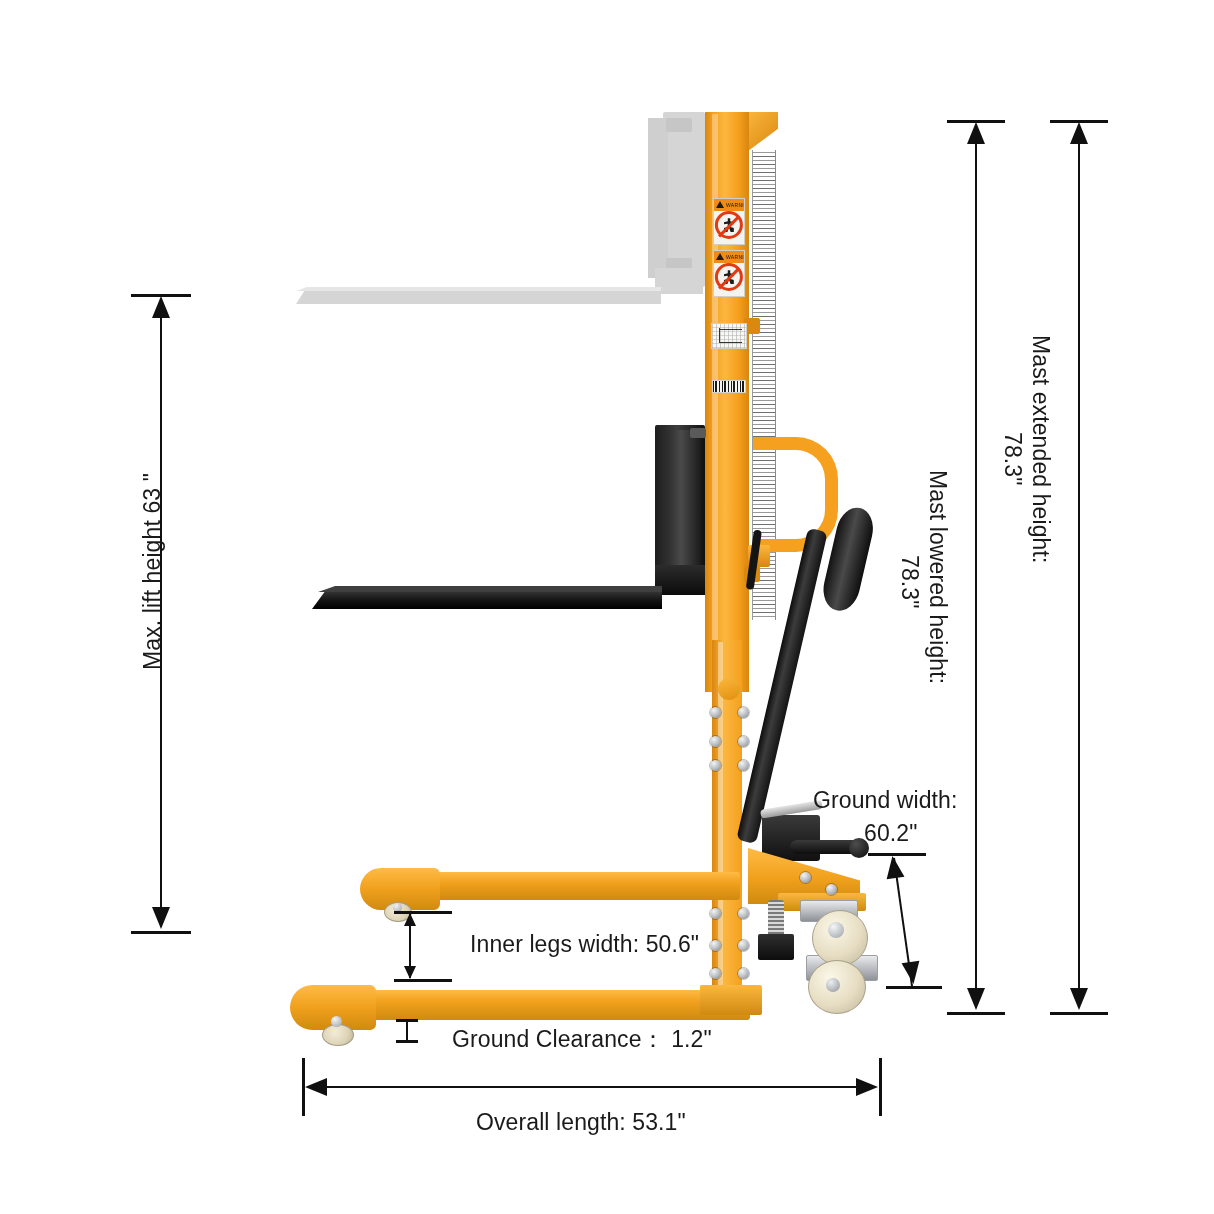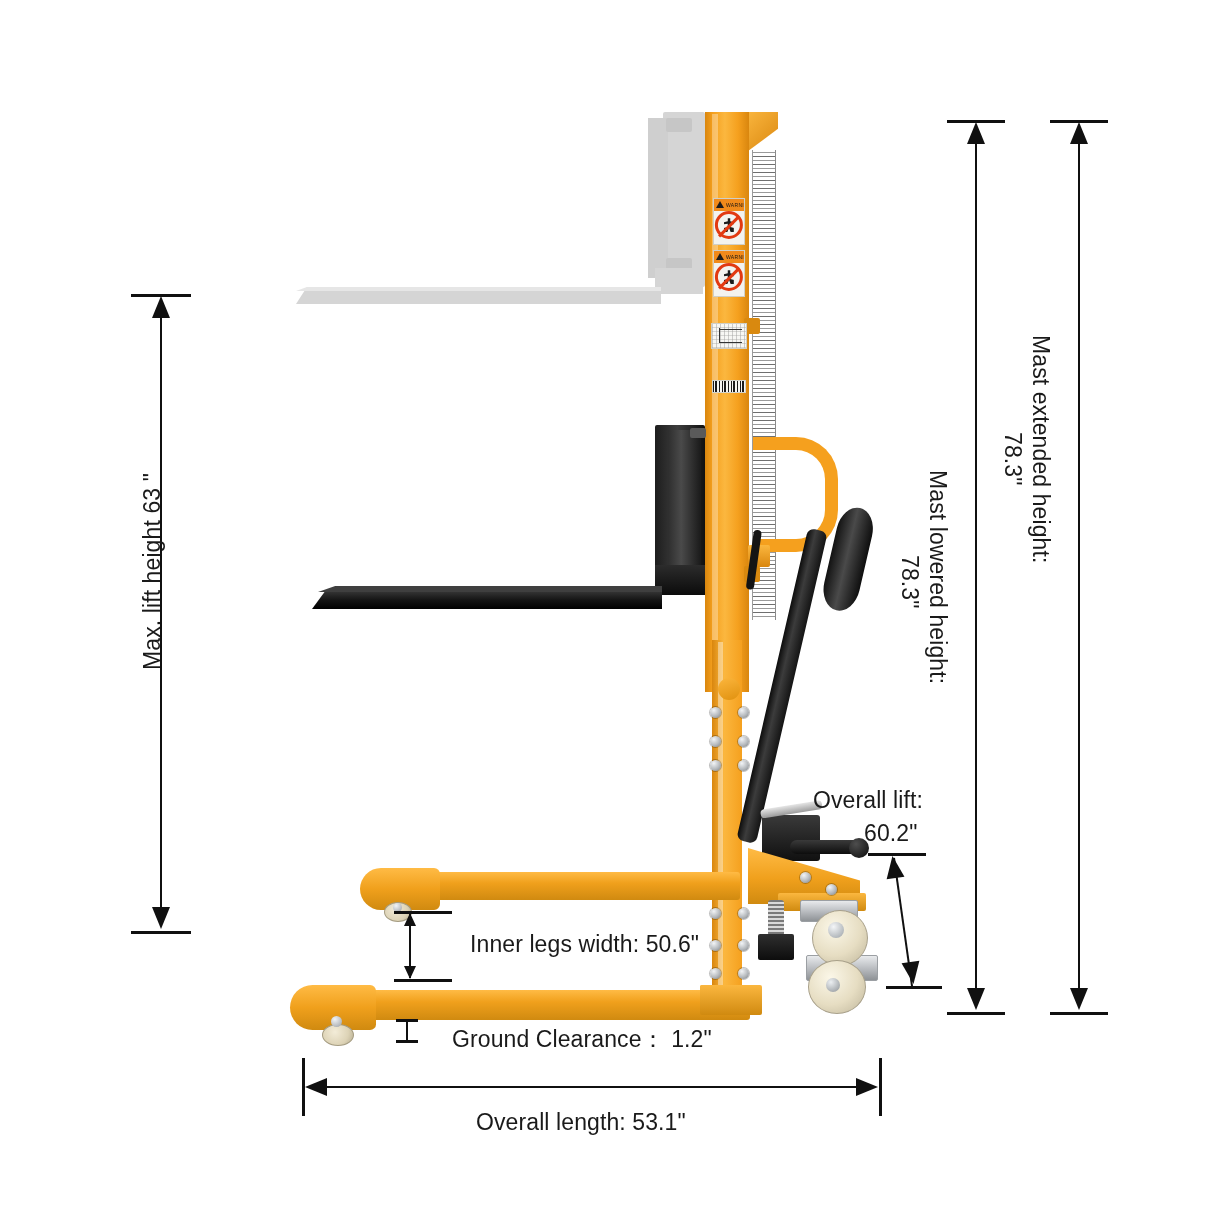--- a/index.html
+++ b/index.html
@@ -443,21 +443,21 @@
   </div>
 
   <div class="tick-h" style="left:868px;top:853px;width:58px;"></div>
   <div class="tick-h" style="left:886px;top:986px;width:56px;"></div>
 
   <div class="abs" style="left:893px;top:858px;width:2px;height:132px;background:#101010;
               transform:rotate(-8deg);transform-origin:top center;"></div>
   <div class="arrow up" style="left:885px;top:856px;transform:rotate(-8deg);"></div>
   <div class="arrow down" style="left:903px;top:962px;transform:rotate(-8deg);"></div>
   <div class="dim-label" style="left:813px;top:786px;">
-    <span>Overall lift:</span>
+    <span>Ground width:</span>
   </div>
   <div class="dim-label" style="left:864px;top:819px;">
     <span>60.2"</span>
   </div>
 
   <div class="tick-h" style="left:394px;top:911px;width:58px;"></div>
   <div class="tick-h" style="left:394px;top:979px;width:58px;"></div>
   <div class="vline" style="left:409px;top:914px;height:64px;"></div>
   <div class="arrow sm-up" style="left:404px;top:913px;"></div>
   <div class="arrow sm-down" style="left:404px;top:966px;"></div>

